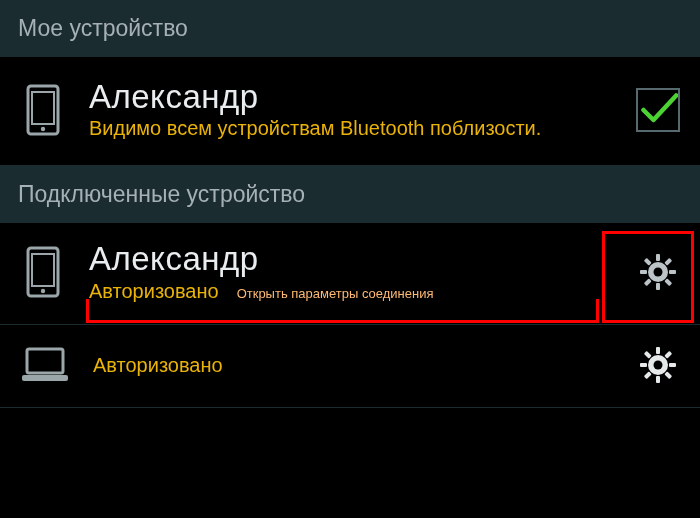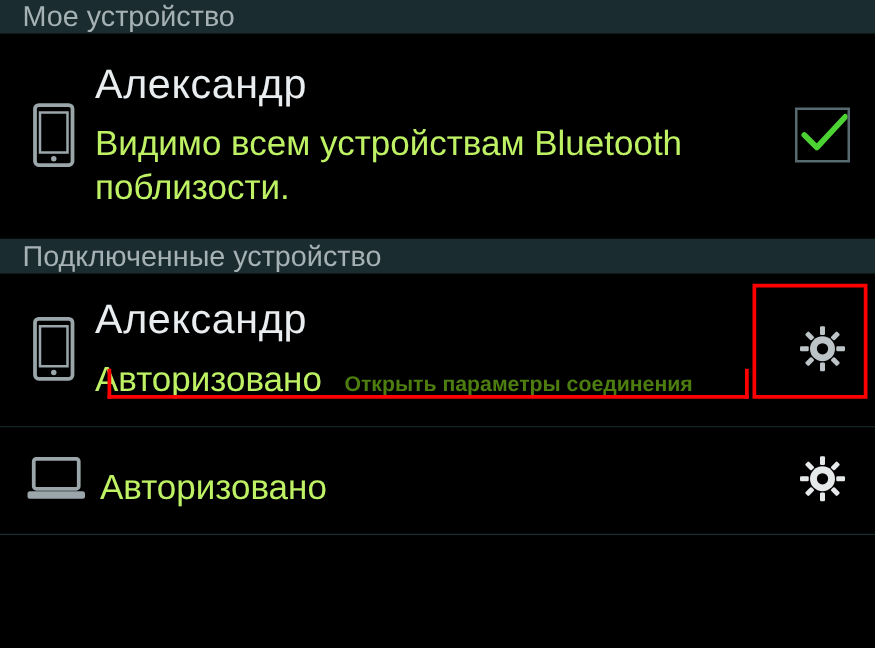--- a/index.html
+++ b/index.html
@@ -6,31 +6,31 @@
   body {
     width: 700px;
     height: 518px;
     background: #000;
     font-family: "Segoe UI", Arial, sans-serif;
     overflow: hidden;
     color: #8a9a9e;
   }
   .section-header {
     background: #1b2c31;
-    padding: 0 18px;
+    padding: 15px 18px;
     font-size: 23px;
     color: #a5b1b5;
   }
   .row {
     background: #000;
     border-bottom: 1px solid #1b2c31;
     display: flex;
     align-items: center;
     padding: 18px 20px 20px 20px;
-    gap: 10px;
+    gap: 23px;
     position: relative;
   }
   .row.tall { padding: 22px 20px 24px 20px; }
   .icon-col {
     flex: 0 0 46px;
     display: flex;
     align-items: center;
     justify-content: center;
   }
   .text-col {
@@ -39,24 +39,24 @@
   }
   .title {
     color: #e9edef;
     font-size: 33px;
     line-height: 1.1;
     font-weight: 400;
     letter-spacing: 0.5px;
   }
   .title.caps { letter-spacing: 2px; }
   .subtitle {
-    color: #bef264;
-    font-size: 28px;
+    color: #eab308;
+    font-size: 20px;
     line-height: 1.25;
-    margin-top: 12px;
+    margin-top: 1px;
   }
   .action-col {
     flex: 0 0 auto;
     display: flex;
     align-items: center;
     justify-content: center;
     padding-left: 8px;
   }
   .checkbox {
     width: 44px;
@@ -69,23 +69,23 @@
   .gear-btn {
     width: 44px;
     height: 44px;
     display: flex;
     align-items: center;
     justify-content: center;
     background: transparent;
     border: none;
   }
   .annot {
-    color: #4d7c0f;
-    font-size: 17px;
-    font-weight: 700;
+    color: #fdba74;
+    font-size: 13px;
+    font-weight: 400;
   }
   .hl-box {
     position: absolute;
     border: 3px solid #ff0000;
     pointer-events: none;
   }
 </style>
 </head>
 <body>
 

